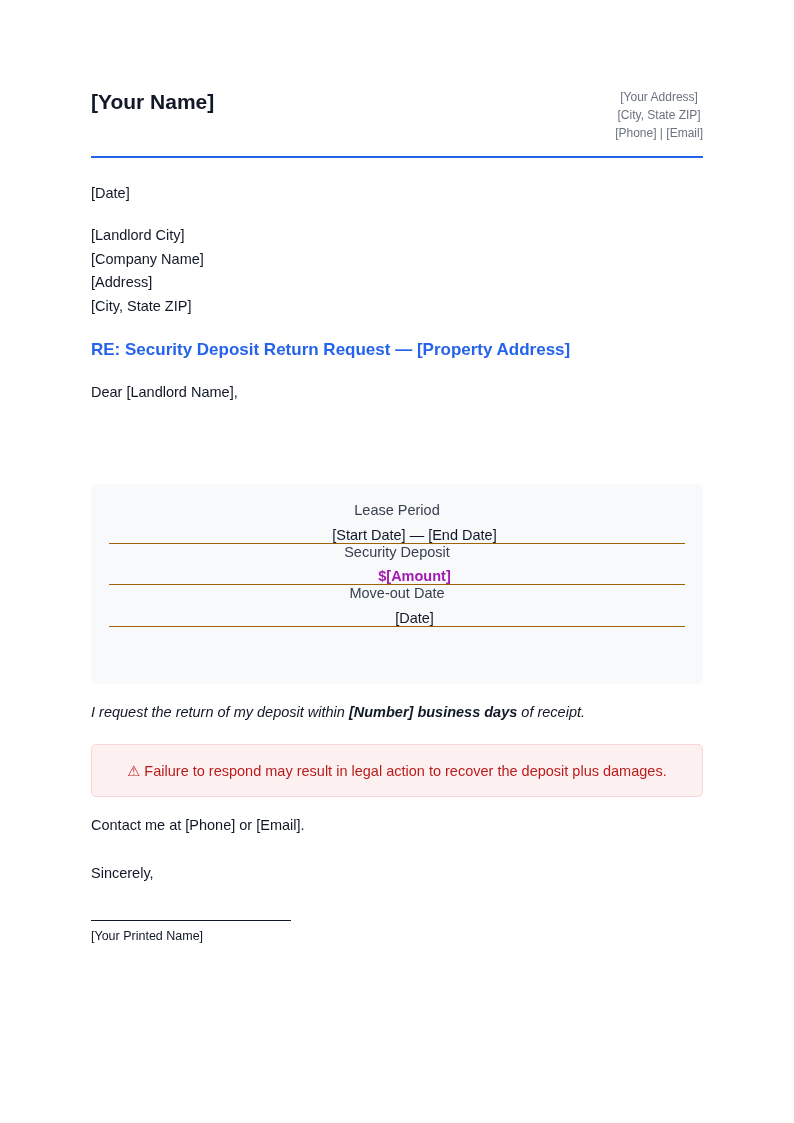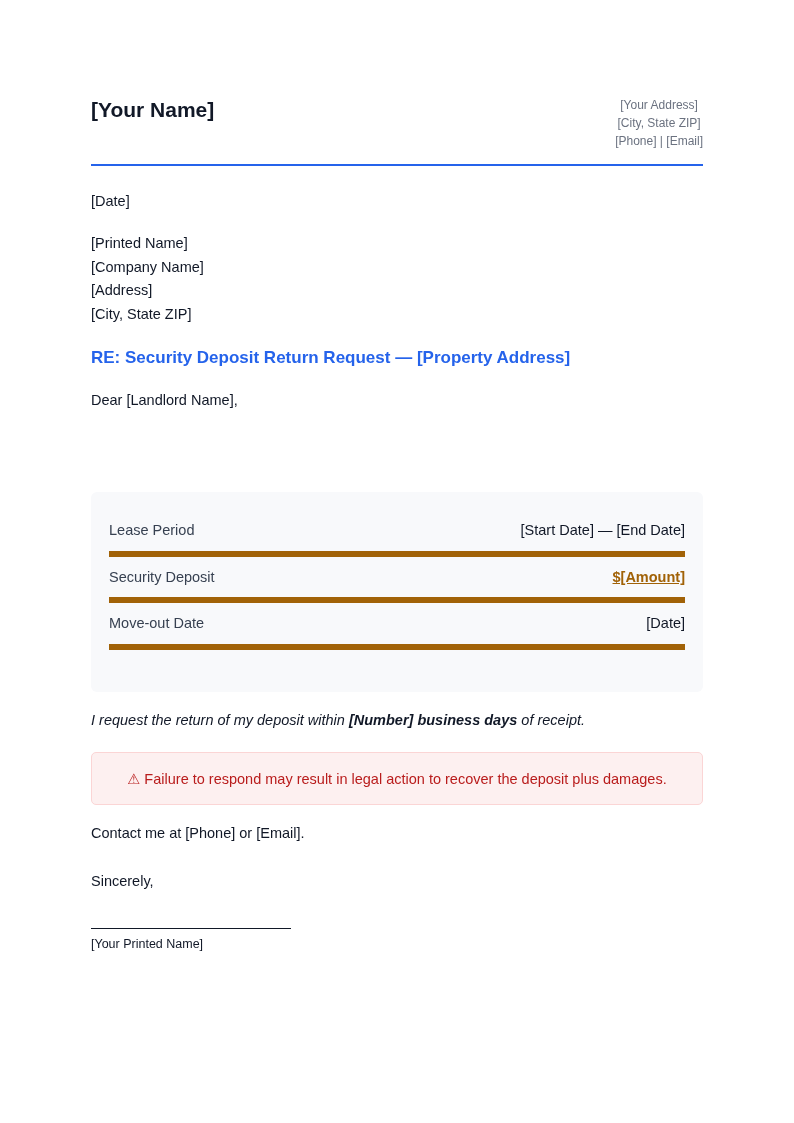--- a/index.html
+++ b/index.html
@@ -1,31 +1,31 @@
 <!DOCTYPE html>
 <html><head>
 <meta charset="utf-8">
 <style>
   html, body { margin: 0; padding: 0; background: #ffffff; }
   body { width: 794px; height: 1123px; position: relative; font-family: "Liberation Sans", sans-serif; color: #111827; }
-  .page { position: absolute; left: 91px; top: 12px; width: 612px; }
+  .page { position: absolute; left: 91px; top: 4px; width: 612px; }
   .header { position: relative; height: 154px; border-bottom: 2px solid #2563eb; box-sizing: border-box; }
   .name { position: absolute; left: 0; top: 86px; font-size: 21px; font-weight: bold; color: #111827; margin: 0; }
   .contact { position: absolute; right: 0; top: 84px; text-align: center; font-size: 12px; line-height: 18px; color: #6b7280; }
   .p { font-size: 14.5px; line-height: 23.5px; margin: 0; }
   .date { position: absolute; top: 178px; }
   .recipient { position: absolute; top: 220px; }
   .re { position: absolute; top: 336px; font-size: 17px; font-weight: bold; color: #2563eb; margin: 0; }
   .dear { position: absolute; top: 377px; }
   .intro { position: absolute; top: 414px; width: 612px; }
   .table { position: absolute; top: 480px; left: 0; width: 612px; height: 200px; background: #f8f9fb; border-radius: 6px; box-sizing: border-box; padding: 18px 18px 0 18px; }
-  .row { display: flex; justify-content: space-between; align-items: center; height: 40.5px; border-bottom: 6px solid #a16207; font-size: 14.5px; }
+  .row { display: flex; justify-content: space-between; align-items: center; height: 40.5px; border-bottom: 1px solid #a16207; font-size: 14.5px; flex-direction: column; }
   .row .label { color: #374151; }
   .row .value { color: #111827; margin-left: 35px; }
-  .row .value.accent { color: #a16207; font-weight: bold; text-decoration: underline; }
+  .row .value.accent { color: #a21caf; font-weight: bold; }
   .request { position: absolute; top: 697px; font-style: italic; }
   .alert { position: absolute; top: 740px; left: 0; width: 612px; height: 53px; background: #fdf0f0; border: 1px solid #fbd5d5; border-radius: 5px; box-sizing: border-box; display: flex; align-items: center; justify-content: center; color: #b91c1c; font-size: 14.5px; }
   .contact-line { position: absolute; top: 810px; }
   .sincerely { position: absolute; top: 858px; }
   .sigline { position: absolute; top: 916px; left: 0; width: 200px; border-top: 1px solid #111827; }
   .printed { position: absolute; top: 925px; font-size: 12.5px; color: #111827; }
 </style>
 </head>
 <body>
 
@@ -35,21 +35,21 @@
     <div class="contact">
       <div>[Your Address]</div>
       <div>[City, State ZIP]</div>
       <div>[Phone] | [Email]</div>
     </div>
   </div>
 
   <p class="p date">[Date]</p>
 
   <div class="p recipient">
-    <div>[Printed Name]</div>
+    <div>[Landlord City]</div>
     <div>[Company Name]</div>
     <div>[Address]</div>
     <div>[City, State ZIP]</div>
   </div>
 
   <h2 class="re">RE: Security Deposit Return Request — [Property Address]</h2>
 
   <p class="p dear">Dear [Landlord Name],</p>
 
 

